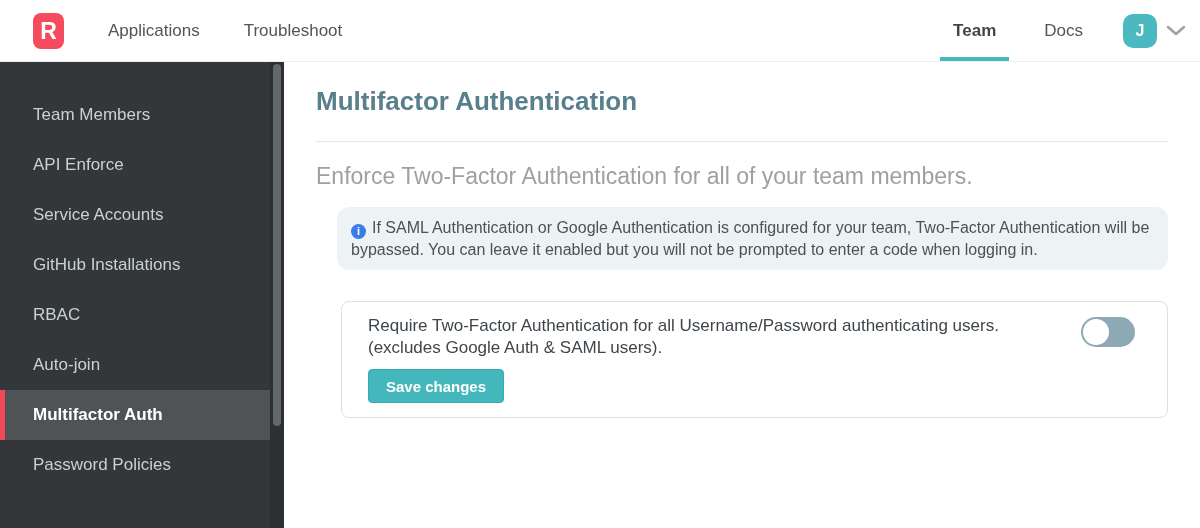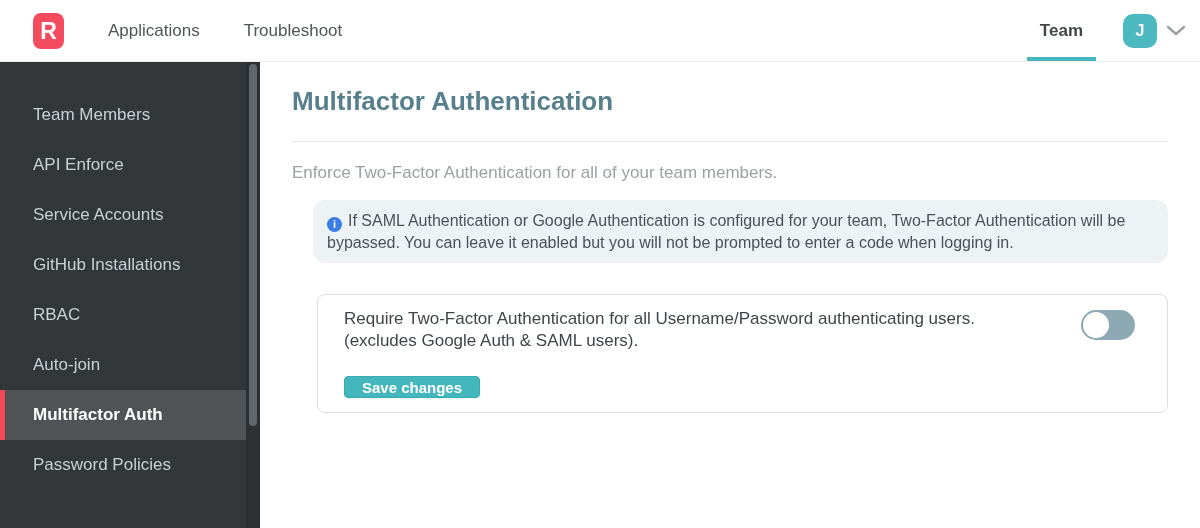--- a/index.html
+++ b/index.html
@@ -40,42 +40,42 @@
     color: #fff; font-size: 16px; font-weight: bold;
     display: flex; align-items: center; justify-content: center;
     margin-left: 16px; cursor: pointer; flex-shrink: 0;
   }
   .chevron { margin-left: 9px; display: flex; align-items: center; cursor: pointer; }
 
   
   .layout { display: flex; height: 466px; }
 
   
-  .sidebar { width: 260px; background: #33373a; position: relative; flex-shrink: 0; overflow: hidden; }
+  .sidebar { width: 284px; background: #33373a; position: relative; flex-shrink: 0; overflow: hidden; }
   .sidebar-track { position: absolute; top: 0; right: 0; width: 14px; height: 100%; background: #2c3032; }
   .sidebar-thumb {
     position: absolute; top: 2px; right: 3px; width: 8px; height: 362px;
     border-radius: 4px; background: #62676b; cursor: pointer;
   }
   .sidebar-list { padding-top: 28px; }
   .sidebar-item {
     height: 50px; display: flex; align-items: center;
     padding-left: 33px; margin-right: 14px;
     color: #c9d1d3; font-size: 17px; cursor: pointer;
   }
   .sidebar-item.active {
     background: #4f5356; border-left: 5px solid #f2485a;
     padding-left: 28px; color: #ffffff; font-weight: bold;
   }
 
   
   .main { flex: 1; padding: 24px 32px 0 32px; background: #fff; }
   .page-title { color: #58808c; font-size: 26px; font-weight: bold; margin: 0 0 24px 0; }
   .divider { height: 1px; background: #e5e7e8; margin-bottom: 21px; }
-  .subtitle { color: #9ba1a4; font-size: 17px; margin: 0 0 17px 0; }
+  .subtitle { color: #9ba1a4; font-size: 23px; margin: 0 0 17px 0; }
 
   .info-box {
     margin-left: 21px; background: #edf3f5; border-radius: 12px;
     padding: 10px 14px; font-size: 16px; line-height: 21px; color: #4b5257;
   }
   .info-icon {
     display: inline-flex; width: 15px; height: 15px; border-radius: 50%;
     background: #3a7ce8; color: #fff; font-size: 11px; font-weight: bold;
     align-items: center; justify-content: center;
     vertical-align: -2px; margin-right: 6px;
@@ -88,39 +88,40 @@
   .card-label { color: #3f464b; font-size: 17px; line-height: 21.5px; max-width: 740px; }
   .toggle {
     position: absolute; top: 15px; right: 32px;
     width: 54px; height: 30px; border-radius: 15px; background: #8da9b4; cursor: pointer;
   }
   .toggle-knob {
     position: absolute; top: 2px; left: 2px;
     width: 26px; height: 26px; border-radius: 50%; background: #fff;
   }
   .save-btn {
-    margin-top: 25px; height: 22px; padding: 0 17px;
+    margin-top: 11px; height: 34px; padding: 0 17px;
     background: #44b7bd; color: #fff; font-weight: bold; font-size: 15px;
     border: 1px solid #3aabb1; border-radius: 4px; cursor: pointer;
     font-family: inherit;
   }
 </style>
 </head>
 <body>
 
 <div class="header">
   <div class="logo">R</div>
 
   <div class="nav-left">
     <div class="nav-item">Applications</div>
     <div class="nav-item">Troubleshoot</div>
   </div>
 
   <div class="nav-right">
     <div class="nav-item active">Team</div>
+    <div class="nav-item">Docs</div>
     <div class="avatar">J</div>
     <div class="chevron">
       <svg width="20" height="11" viewBox="0 0 20 11">
         <polyline points="2,2 10,9 18,2" fill="none" stroke="#9ba1a4" stroke-width="2.5" stroke-linecap="round" stroke-linejoin="round"></polyline>
       </svg>
     </div>
   </div>
 </div>
 
 <div class="layout">

